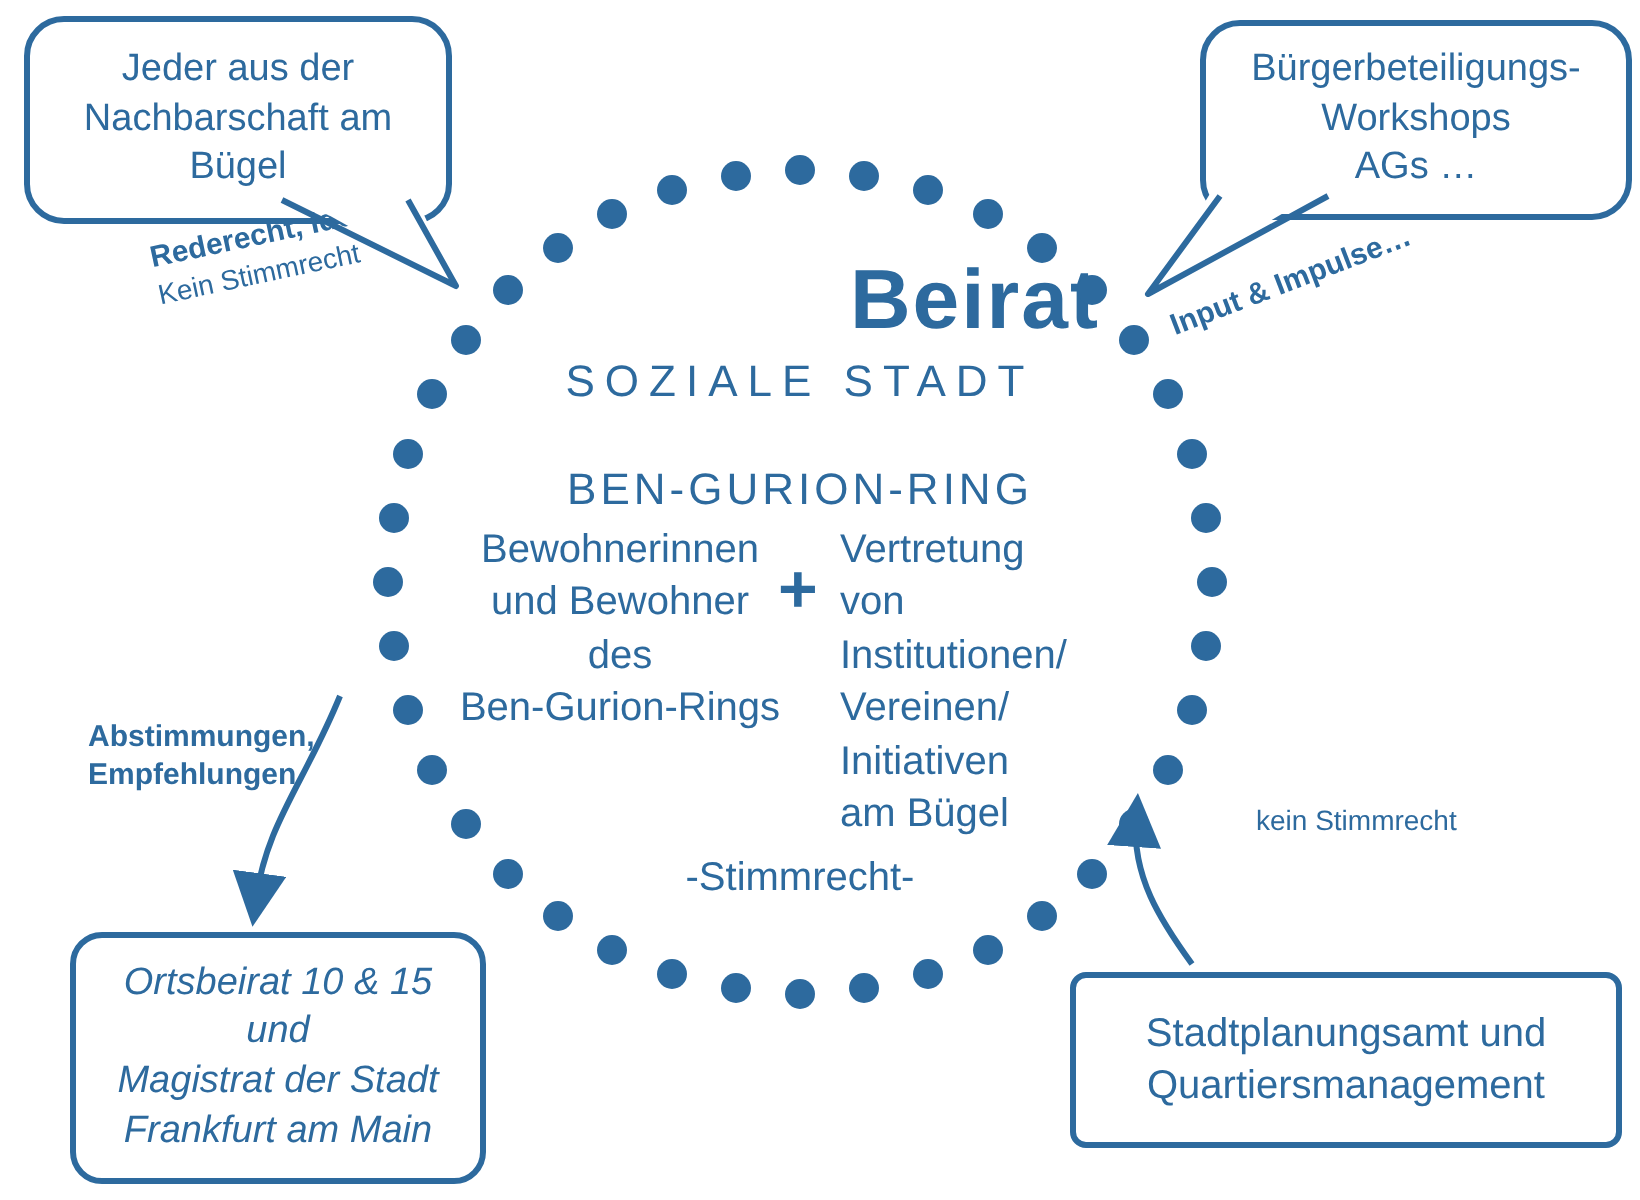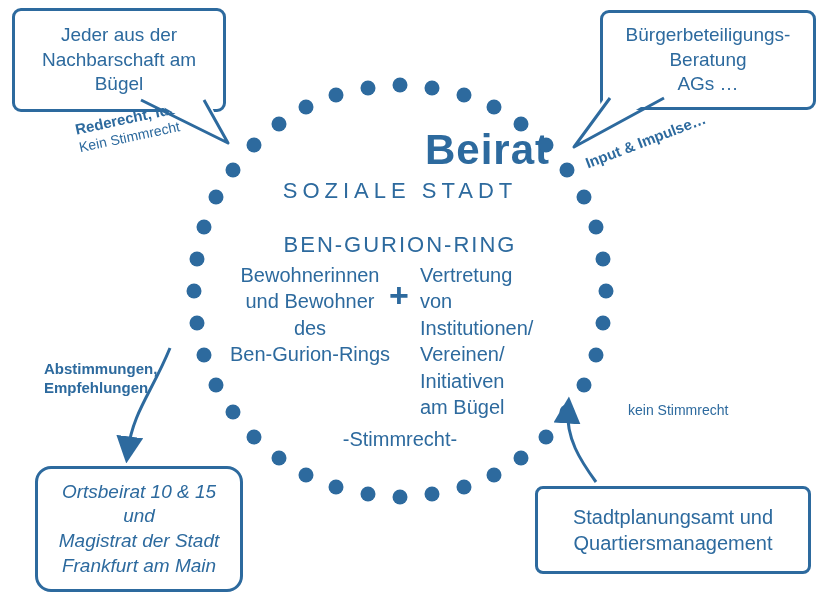--- a/index.html
+++ b/index.html
@@ -11,21 +11,21 @@
   }
   .abs { position:absolute; }
   .pre { white-space:pre-line; }
 
   
   .dot { position:absolute; width:15px; height:15px; border-radius:50%;
          background:var(--accent); transform:translate(-50%,-50%); z-index:1; }
 
   
   .bubble {
-    position:absolute; border:3px solid var(--accent); border-radius:9px;
+    position:absolute; border:3px solid var(--accent); border-radius:20px;
     background:#fff; display:flex; align-items:center; justify-content:center;
     text-align:center; z-index:3; line-height:1.3; padding:4px;
   }
   .bubble-tl { left:12px;  top:8px;   width:200px; height:90px;  font-size:19px; }
   .bubble-tr { left:600px; top:10px;  width:202px; height:86px;  font-size:19px; }
   .box-bl    { left:35px;  top:466px; width:194px; height:112px; font-size:19px; border-radius:16px;font-style:italic; }
   .box-br    { left:535px; top:486px; width:262px; height:74px;  font-size:20px; border-radius:8px; }
 
   
   .note { position:absolute; z-index:4; font-size:15px; line-height:1.25; }
@@ -111,21 +111,21 @@
 Institutionen/
 Vereinen/
 Initiativen
 am Bügel</div>
 <div class="abs c-foot pre">-Stimmrecht-</div>
 
 <div class="bubble bubble-tl pre">Jeder aus der
 Nachbarschaft am
 Bügel</div>
 <div class="bubble bubble-tr pre">Bürgerbeteiligungs-
-Beratung
+Workshops
 AGs …</div>
 <div class="bubble box-bl pre">Ortsbeirat 10 &amp; 15
 und
 Magistrat der Stadt
 Frankfurt am Main</div>
 <div class="bubble box-br pre">Stadtplanungsamt und
 Quartiersmanagement</div>
 
 <div class="note note-tl">
   <span class="nb pre">Rederecht, Ideen</span>

